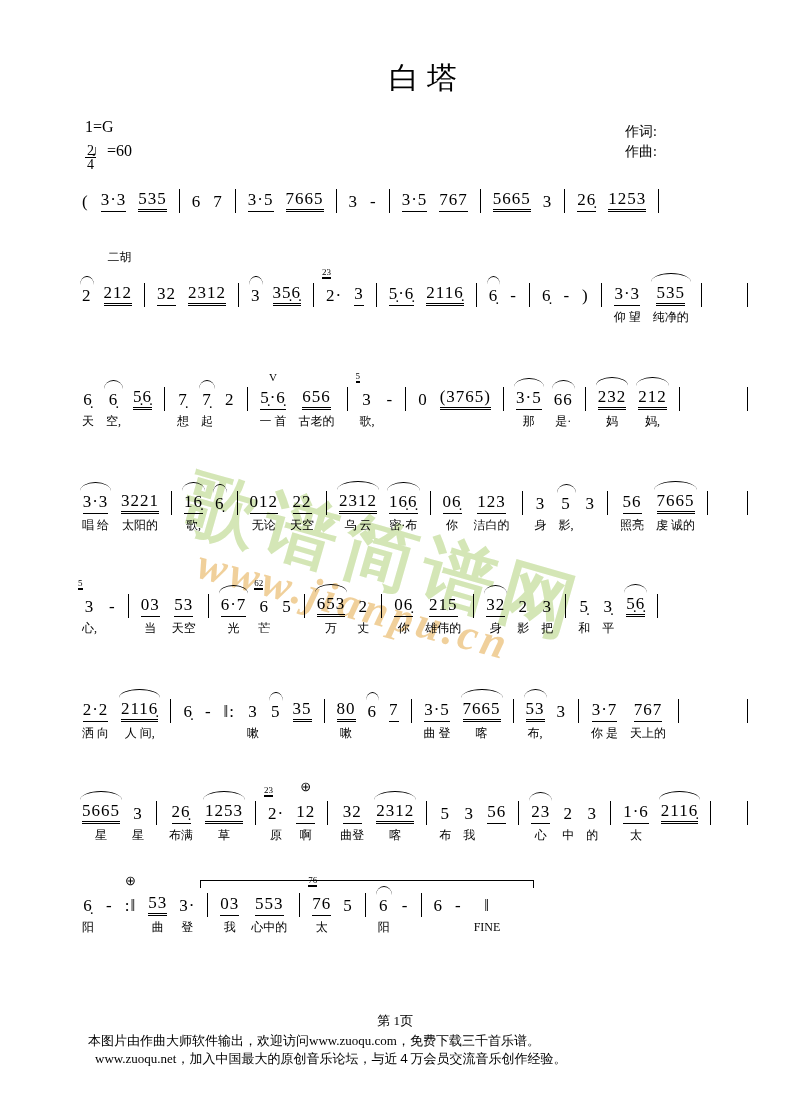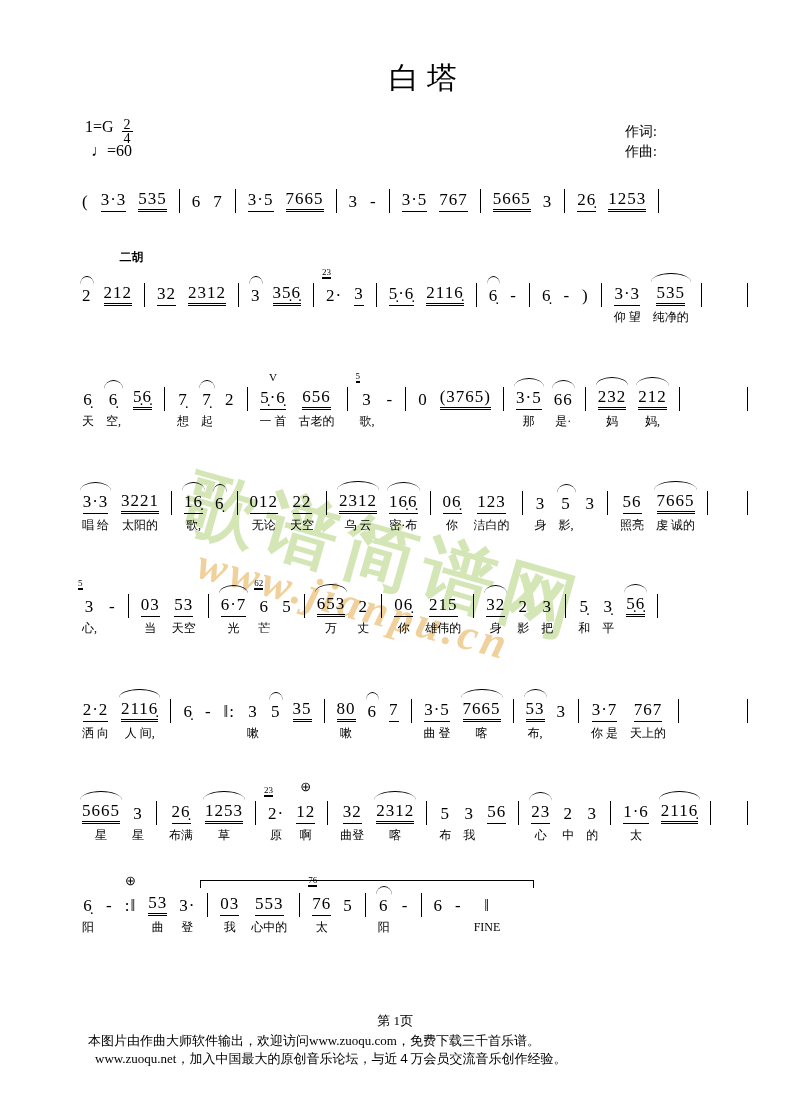--- a/index.html
+++ b/index.html
@@ -2,21 +2,21 @@
 <html><head>
 <meta charset="utf-8">
 <style>
   html,body{margin:0;padding:0;background:#fff;}
   body{width:790px;height:1119px;position:relative;overflow:hidden;
        font-family:"Liberation Serif", serif;color:#000;}
   .abs{position:absolute;}
 
   
   #title{top:58px;left:0;width:100%;text-align:center;font-size:30px;letter-spacing:8px;padding-left:32px;}
-  #keyrow{top:118px;left:85px;font-size:16px;display:flex;align-items:flex-start;gap:8px;}
+  #keyrow{top:118px;left:85px;font-size:16px;display:flex;align-items:flex-start;gap:8px;flex-direction:column;}
   .frac{display:inline-flex;flex-direction:column;align-items:center;font-size:14px;line-height:13px;}
   .frac .num{border-bottom:1px solid #000;padding:0 2px;}
   #temporow{top:142px;left:85px;font-size:16px;margin-left:6px;}
   #credits{top:122px;left:625px;font-size:14px;line-height:20px;}
 
   
   #wm-cn{top:452px;left:200px;font-size:74px;font-weight:bold;letter-spacing:8px;
          color:rgba(176,210,122,0.55);transform:rotate(16deg);transform-origin:left top;
          white-space:nowrap;z-index:0;}
   #wm-url{top:538px;left:205px;font-size:44px;font-weight:bold;font-style:italic;letter-spacing:4px;
@@ -40,22 +40,22 @@
   .nt{font-size:17px;line-height:21px;white-space:nowrap;letter-spacing:1px;}
   .nt.u1{border-bottom:1px solid #000;padding-bottom:1px;}
   .nt.u2{border-bottom:3px double #000;}
   .ly{height:19px;font-size:12px;line-height:18px;white-space:nowrap;margin-top:2px;}
   .slur{position:absolute;left:-2px;right:-2px;top:7px;height:8px;
         border-top:1px solid #000;border-radius:100% 100% 0 0 / 200% 200% 0 0;}
   .sup{position:absolute;top:-2px;left:-4px;font-size:9px;line-height:10px;
        border-bottom:2px double #000;white-space:nowrap;}
   .mk{position:absolute;top:0;left:50%;transform:translateX(-50%);font-size:11px;line-height:12px;}
   .mk.coda{font-size:13px;top:-4px;}
-  .lbl{position:absolute;top:-17px;left:16px;font-size:12px;white-space:nowrap;
-       font-family:"Liberation Sans", sans-serif;font-weight:bold;}
+  .lbl{position:absolute;top:-17px;left:4px;font-size:12px;white-space:nowrap;
+       font-family:"Liberation Sans", sans-serif;}
   .bar{width:1px;background:#000;height:24px;margin-bottom:20px;flex:0 0 auto;}
   .sp-fill{flex:1 1 auto;}
 
   
   #bracket{top:880px;left:200px;width:332px;height:7px;
            border-top:1px solid #000;border-left:1px solid #000;border-right:1px solid #000;z-index:1;}
 
   
   #page-num{top:1012px;left:0;width:100%;text-align:center;font-size:13px;}
   #footer1{top:1032px;left:88px;font-size:13px;white-space:nowrap;}

